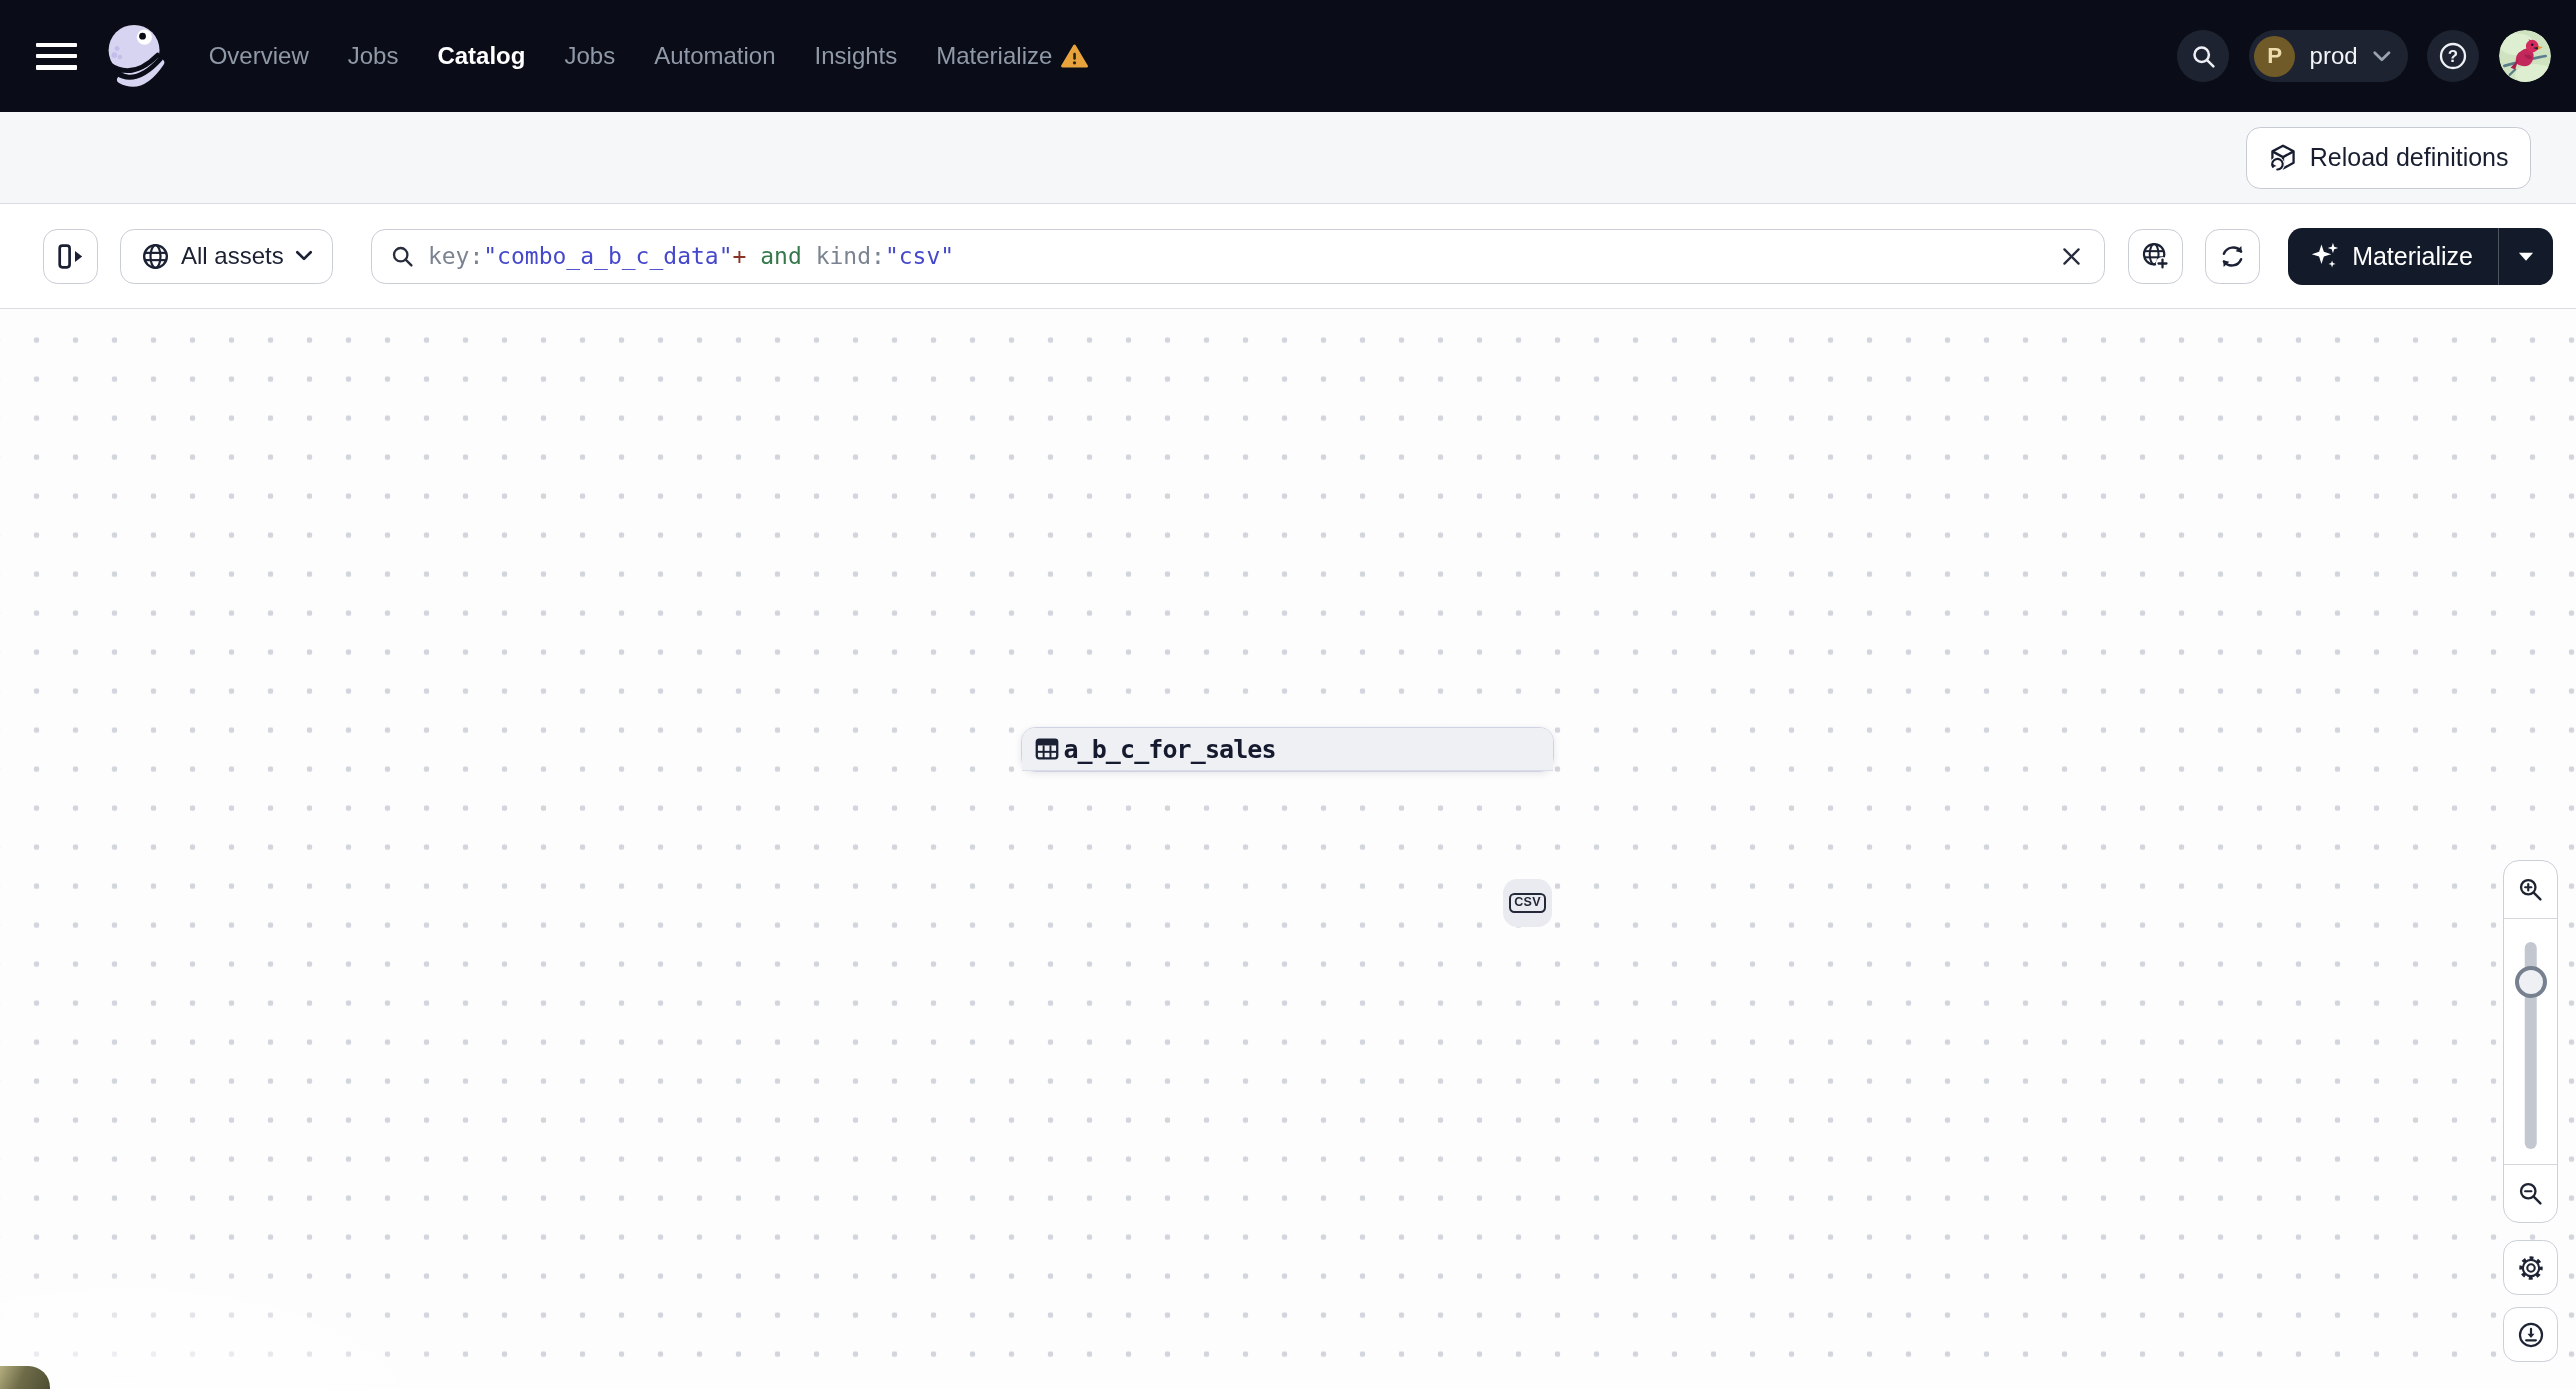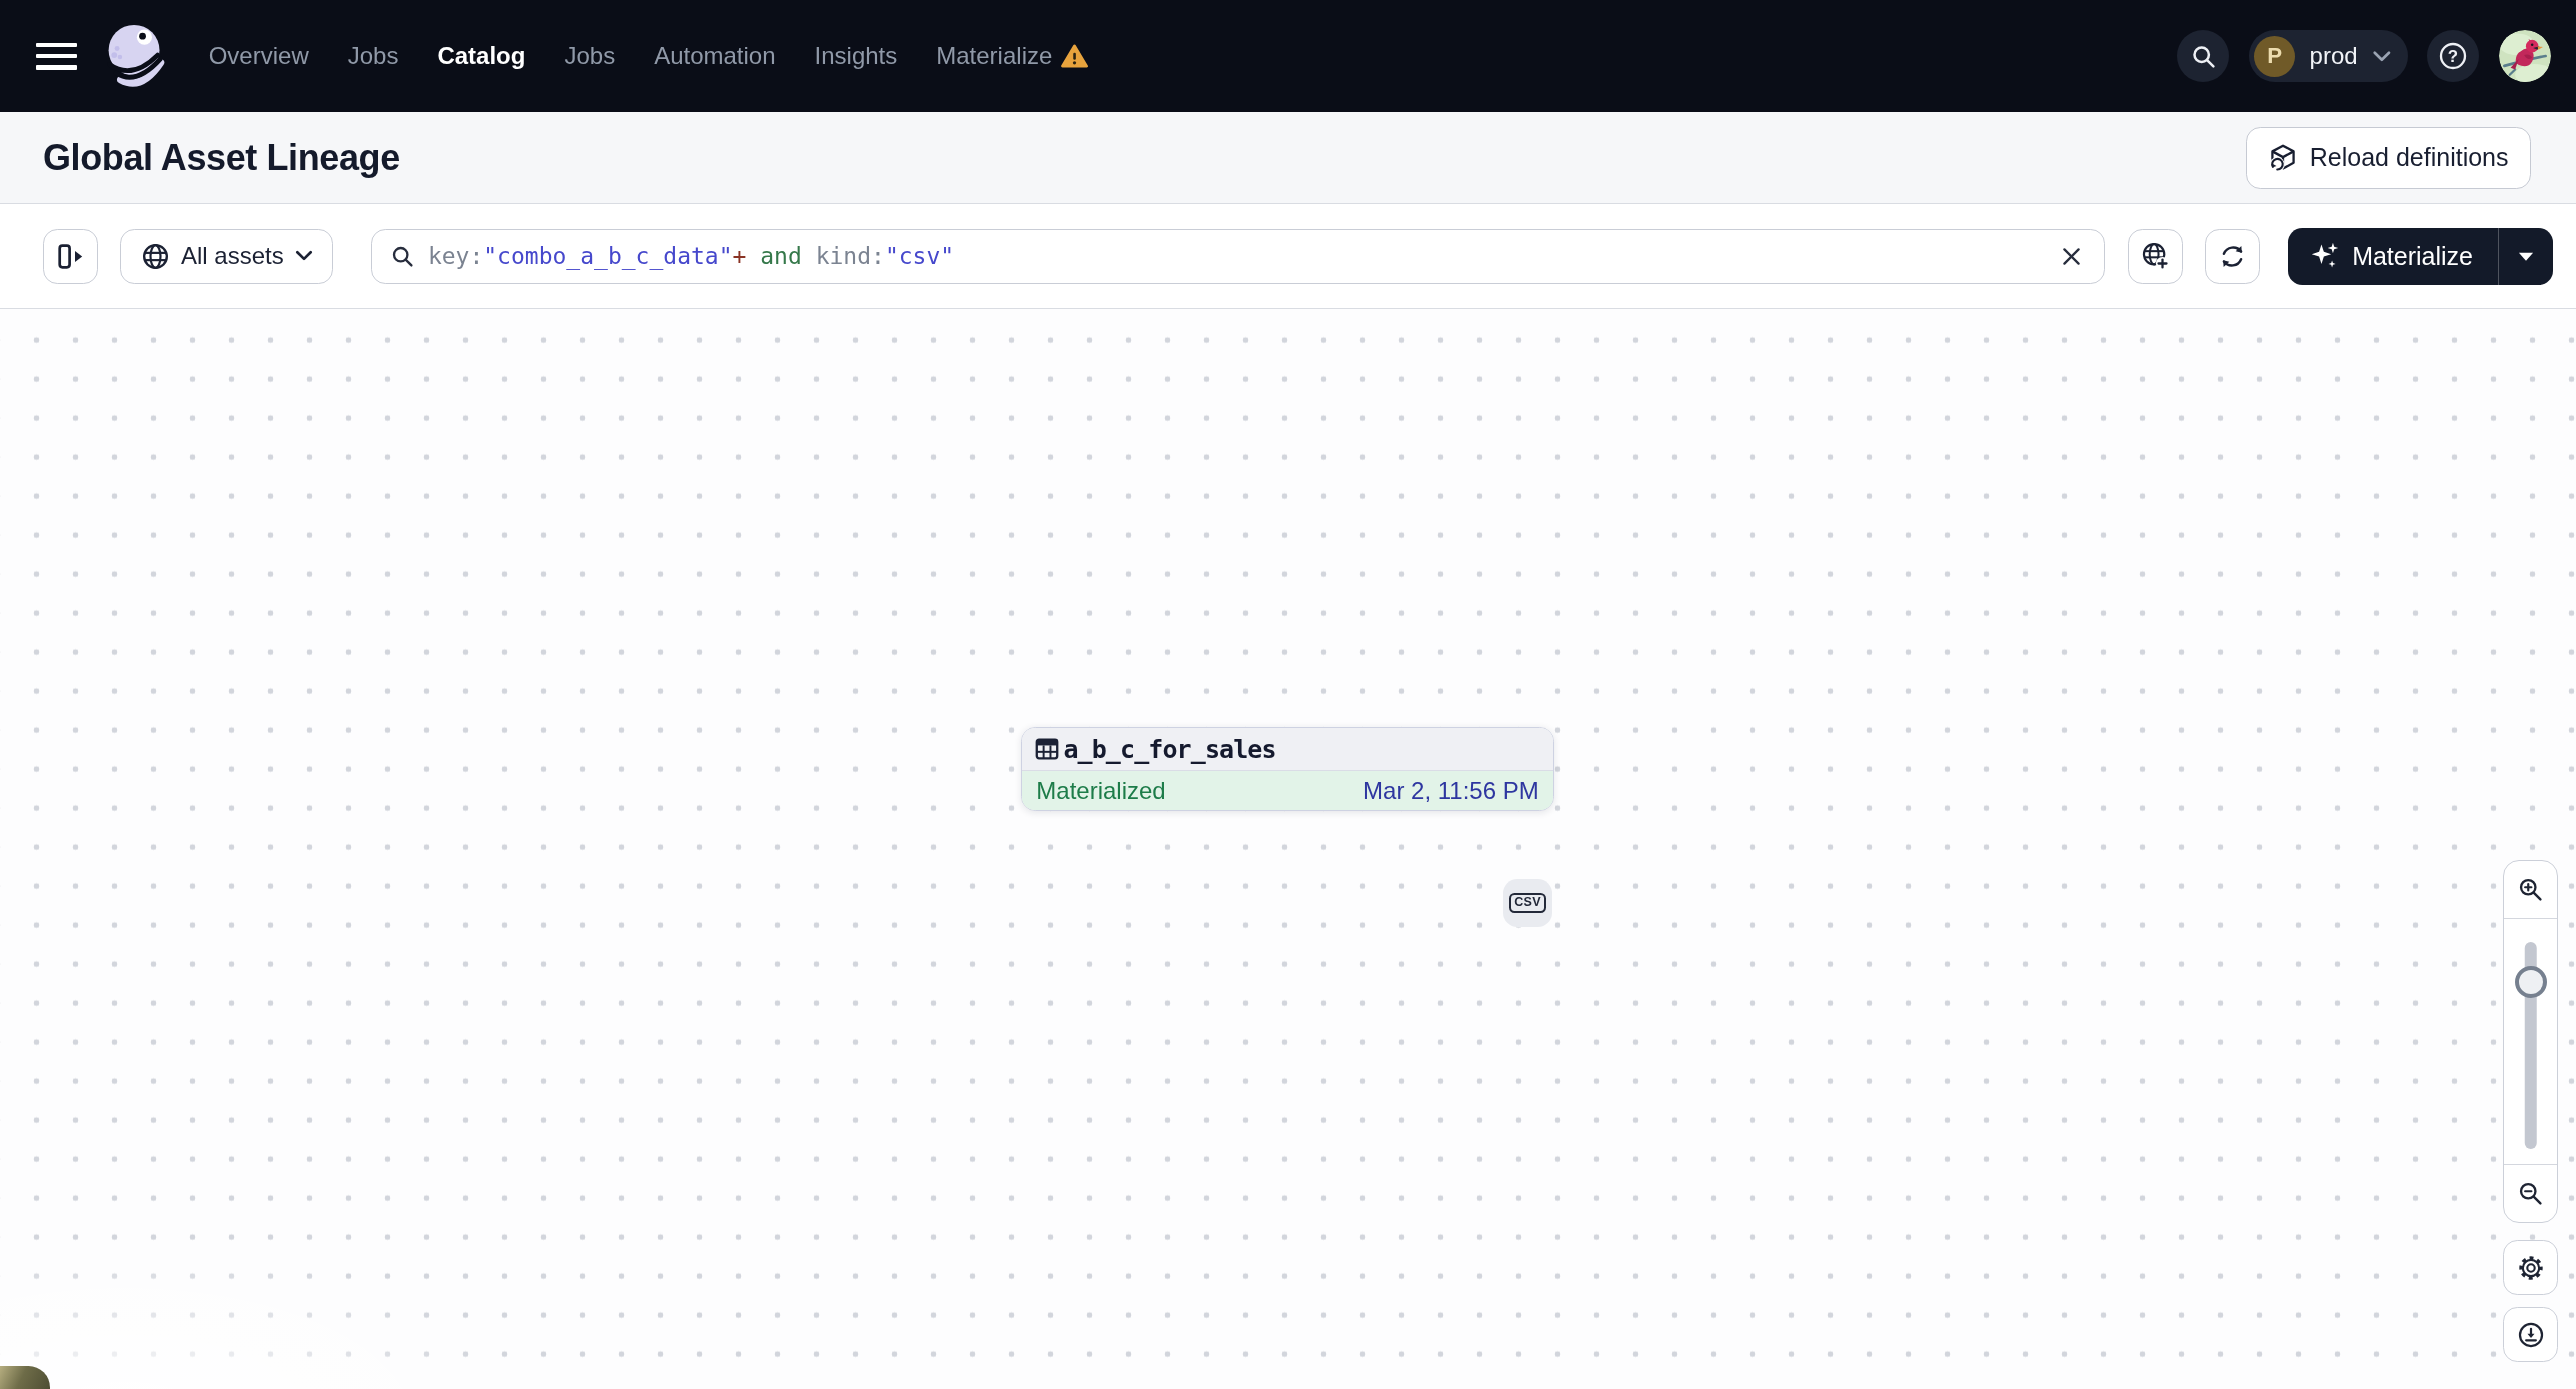--- a/index.html
+++ b/index.html
@@ -165,21 +165,20 @@
         <path d="M38 20 l7 -2 -2 4z" fill="#2b2430"></path>
         <circle cx="37" cy="16.5" r="1.4" fill="#1c1620"></circle>
         <path d="M43 18 l6 1 -5 3z" fill="#e8923c"></path>
         <path d="M28 28 q6 -2 9 3 q-5 4 -9 -3z" fill="#a81e4d"></path>
       </svg>
     </div>
   </div>
 </div>
 
 <div class="page-header">
-  <div class="page-title">Global Asset Lineage</div>
   <button class="reload-btn">
     <svg width="30" height="30" viewBox="0 0 34 34">
       <path d="M17 3 L29 9.5 V22.5 L17 29 L5 22.5 V9.5 Z" fill="none" stroke="#181e30" stroke-width="2.6" stroke-linejoin="round"></path>
       <path d="M5 9.5 L17 16 L29 9.5 M17 16 V29" fill="none" stroke="#181e30" stroke-width="2.6" stroke-linejoin="round"></path>
       <circle cx="10.5" cy="24.5" r="8.5" fill="#ffffff"></circle>
       <path d="M5.5 27 a6 6 0 1 1 5 3" fill="none" stroke="#181e30" stroke-width="2.4" stroke-linecap="round"></path>
       <path d="M5 23.4 L5.7 27.6 L9.6 26.2 Z" fill="#181e30"></path>
     </svg>
     <span>Reload definitions</span>
   </button>
@@ -265,24 +264,20 @@
     <div class="node-header">
       <svg width="24" height="24" viewBox="0 0 27 27">
         <rect x="2" y="3" width="23" height="21" rx="2.5" fill="none" stroke="#1b2135" stroke-width="2.6"></rect>
         <rect x="2" y="3" width="23" height="6.5" fill="#1b2135"></rect>
         <line x1="9.7" y1="9.5" x2="9.7" y2="24" stroke="#1b2135" stroke-width="2.2"></line>
         <line x1="17.4" y1="9.5" x2="17.4" y2="24" stroke="#1b2135" stroke-width="2.2"></line>
         <line x1="2" y1="16.7" x2="25" y2="16.7" stroke="#1b2135" stroke-width="2.2"></line>
       </svg>
       <span class="node-title">a_b_c_for_sales</span>
     </div>
-    <div class="node-footer" style="background:#e2f3e8;">
-      <span class="node-status" style="color:#1d7c49;">Materialized</span>
-      <span class="node-time" style="color:#2e36a0;">Mar 2, 11:56 PM</span>
-    </div>
   </div>
 
   <div class="kind-chip">
     <span class="kind-inner">CSV</span>
   </div>
 
   <div class="zoom-group">
     <div class="zg-btn">
       <svg width="27" height="27" viewBox="0 0 30 30">
         <circle cx="12.5" cy="12.5" r="8" fill="none" stroke="#1e2433" stroke-width="2.6"></circle>

